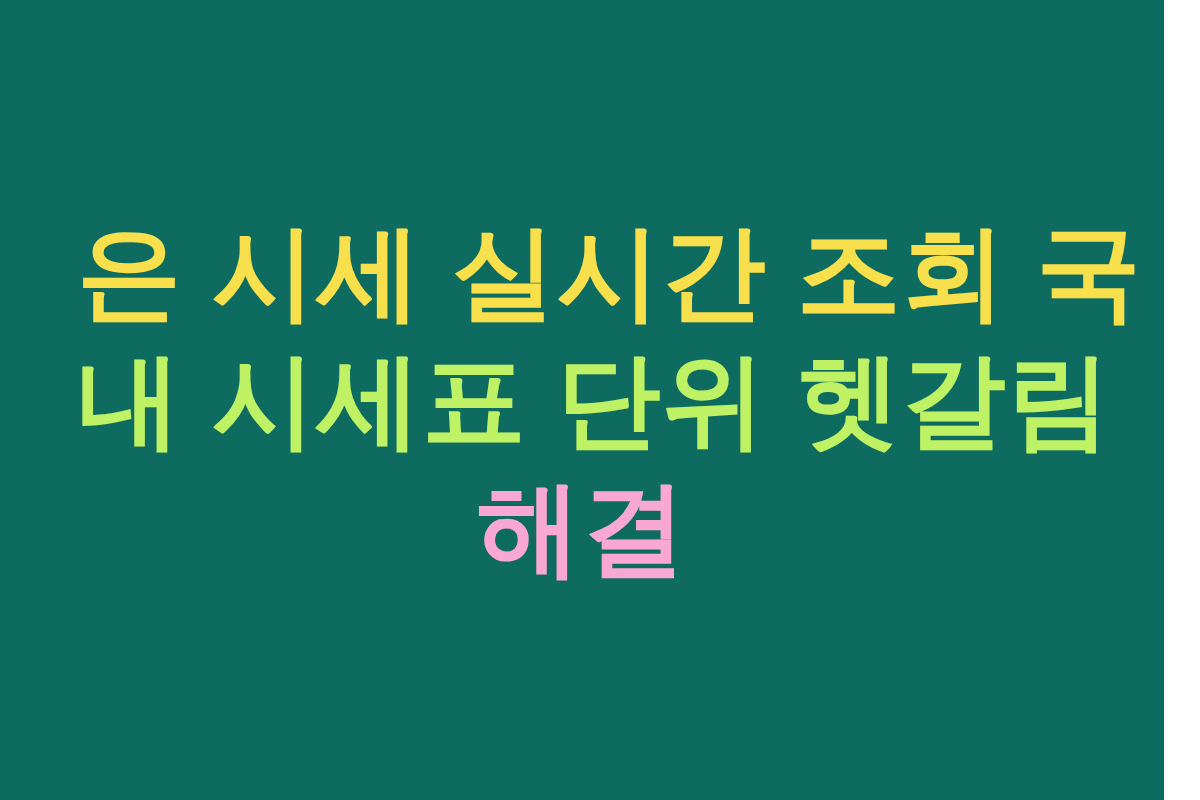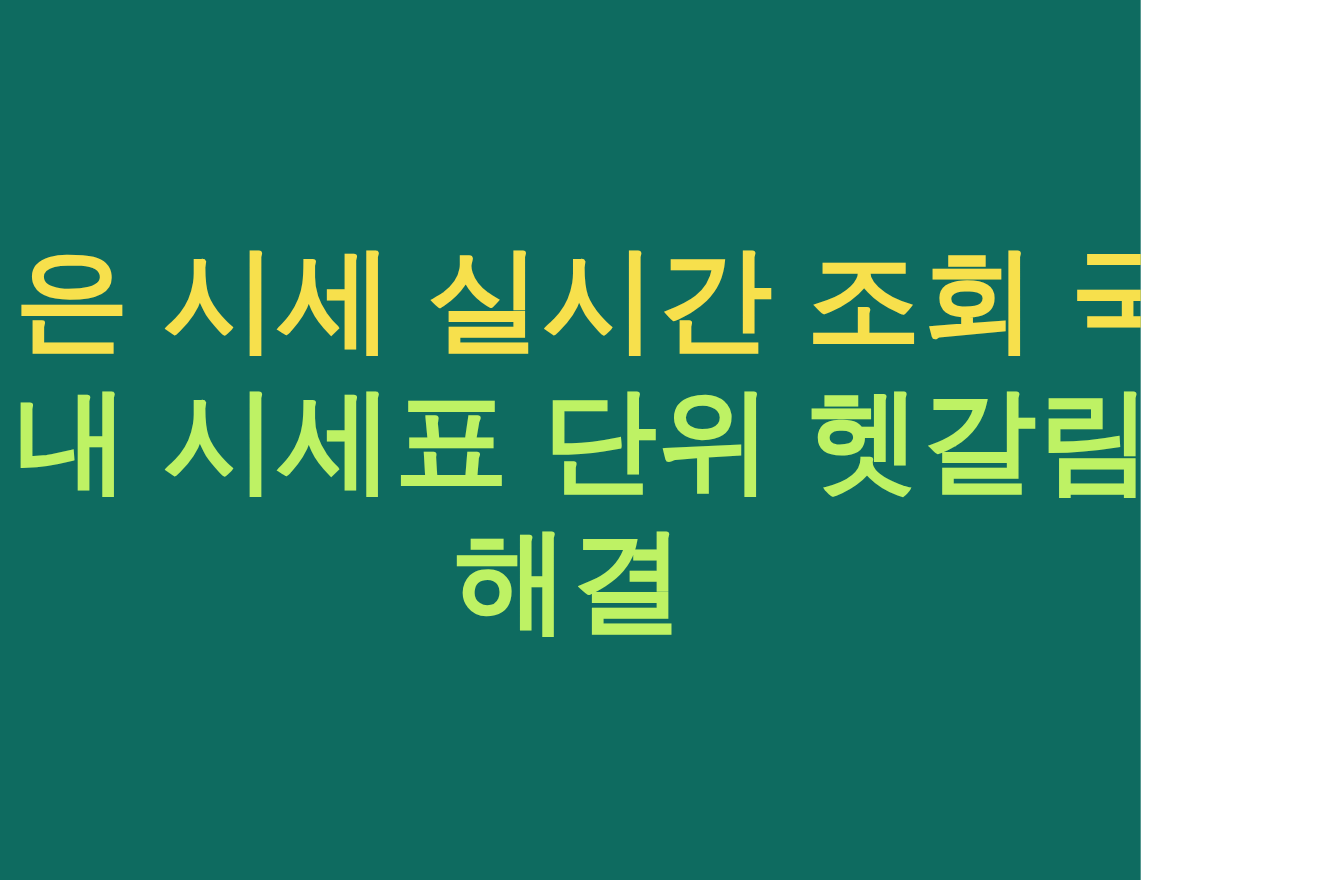--- a/index.html
+++ b/index.html
@@ -10,21 +10,21 @@
 
   body {
     width: 1200px;
     height: 800px;
     overflow: hidden;
     font-family: "Liberation Sans", "DejaVu Sans", sans-serif;
   }
 
   .banner {
     position: relative;
-    width: 1037px;
+    width: 1164px;
     height: 800px;
     box-sizing: border-box;
     background-color: #0E6B60;
     display: flex;
     align-items: center;
     justify-content: center;
     overflow: hidden;
   }
 
   .headline-block {
@@ -68,17 +68,17 @@
 <body>
 
 <div class="banner" style="background-color: rgb(14, 107, 96);">
 
   <div class="headline-block">
 
     <span class="headline-line line-1" style="color: rgb(247, 224, 76);">은 시세 실시간 조회 국</span>
 
     <span class="headline-line line-2" style="color: #bef264;">내 시세표 단위 헷갈림</span>
 
-    <span class="headline-line line-3" style="color: #bef264;">해결</span>
+    <span class="headline-line line-3" style="color: #f9a8d4;">해결</span>
 
   </div>
 
 </div>
 
 </body></html>

